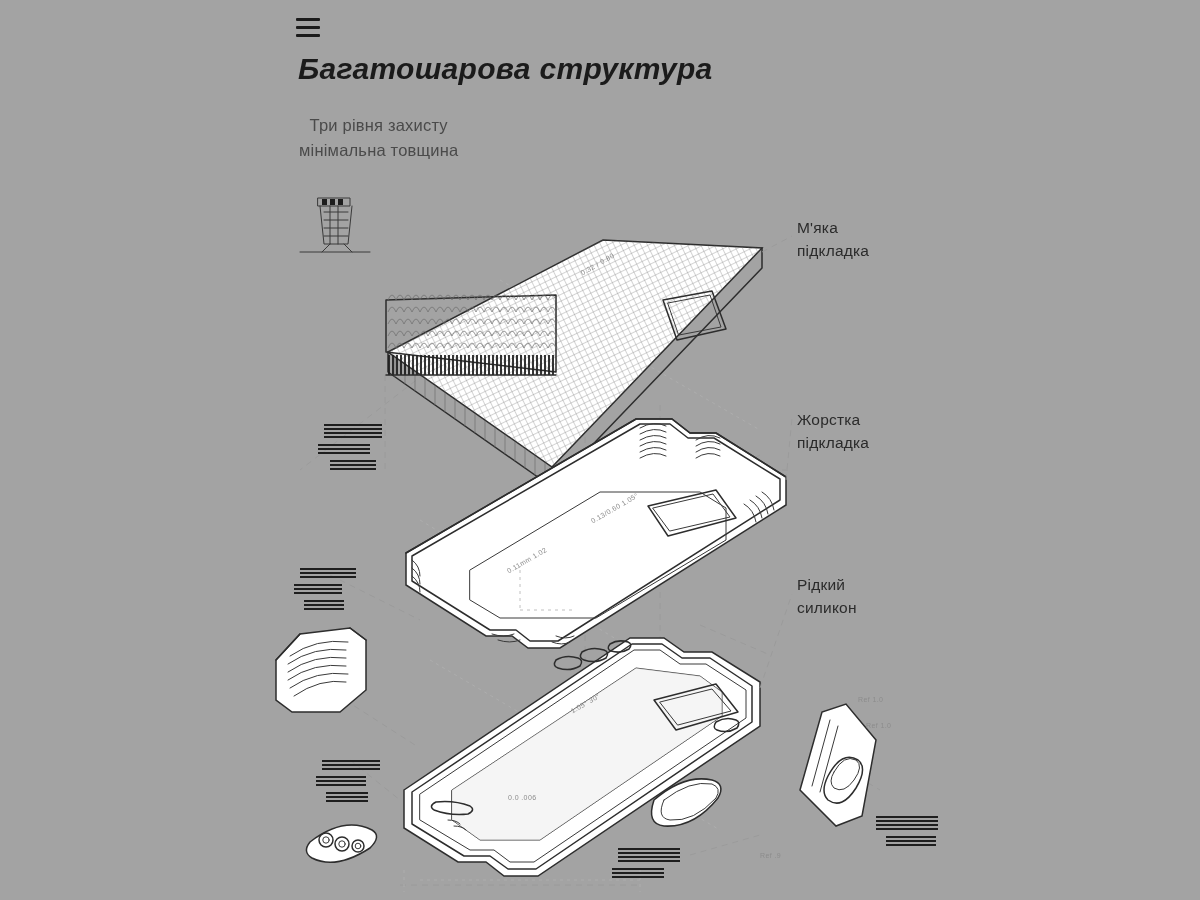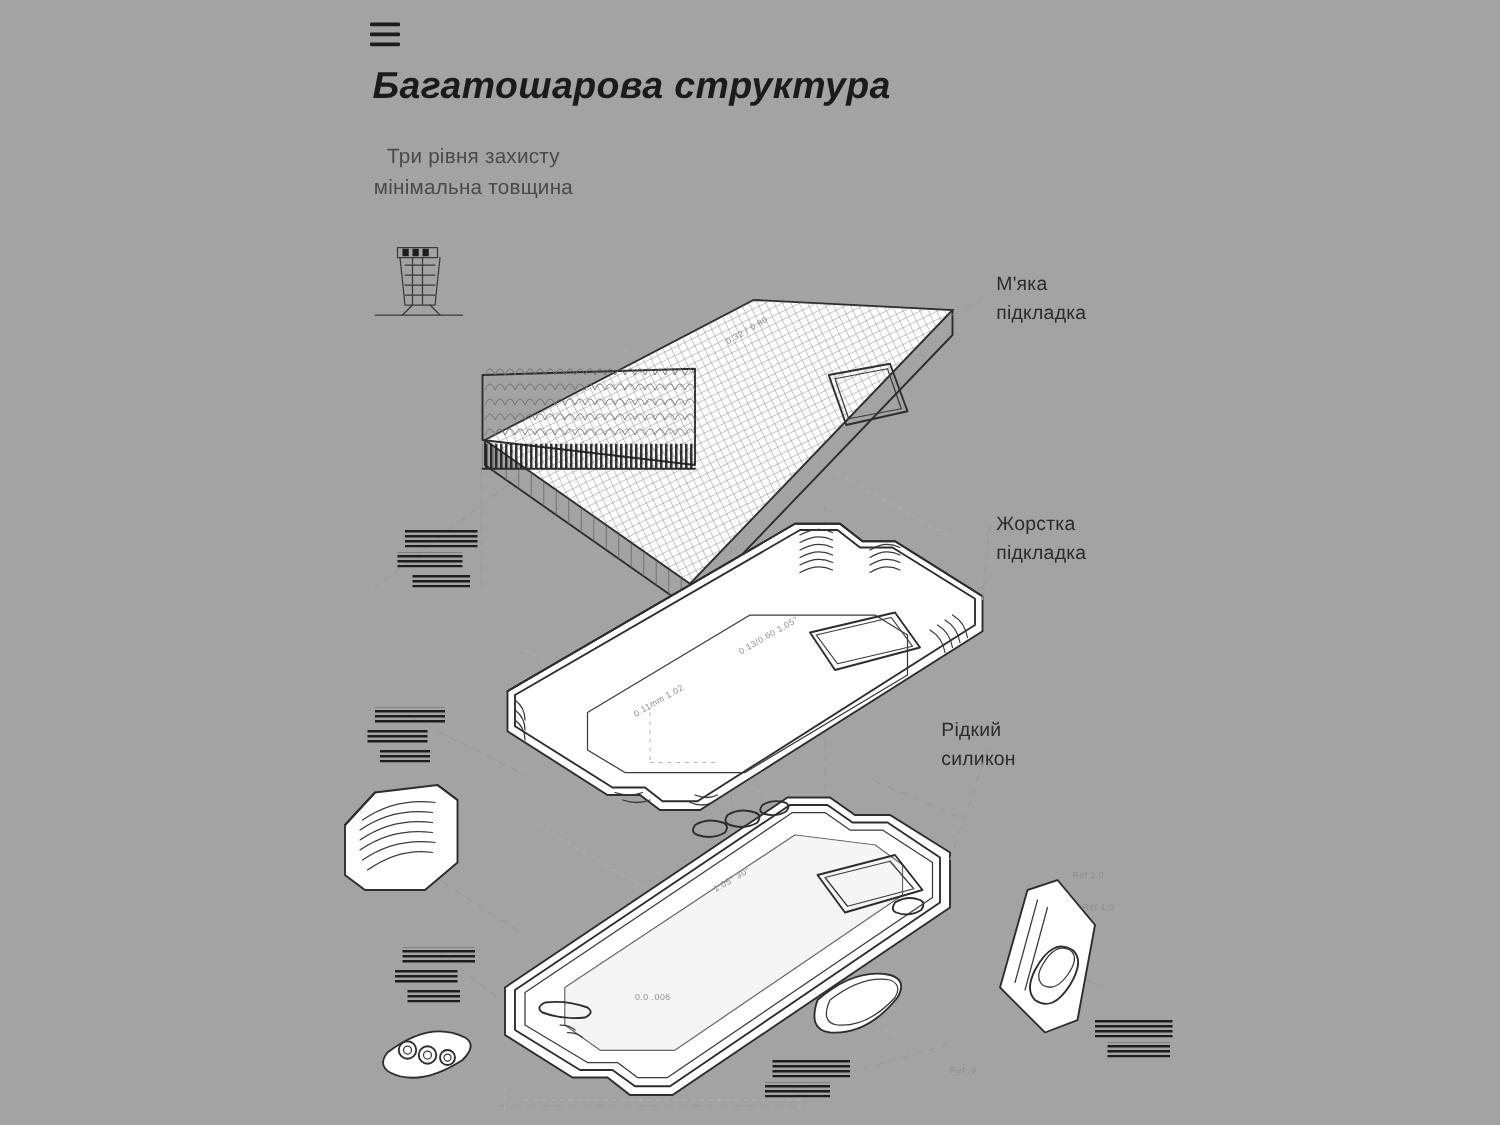--- a/index.html
+++ b/index.html
@@ -72,21 +72,21 @@
   .callout {
     position: absolute;
     font-size: 15.5px;
     line-height: 23px;
     color: #2b2b2b;
     white-space: pre-line;
     letter-spacing: .2px;
   }
   .c1 { left: 797px; top: 216px; }
   .c2 { left: 797px; top: 408px; }
-  .c3 { left: 753px; top: 573px; }
+  .c3 { left: 797px; top: 573px; }
 
   
   .drawing {
     position: absolute;
     left: 0;
     top: 0;
     width: 1200px;
     height: 900px;
   }
   svg { display: block; }

